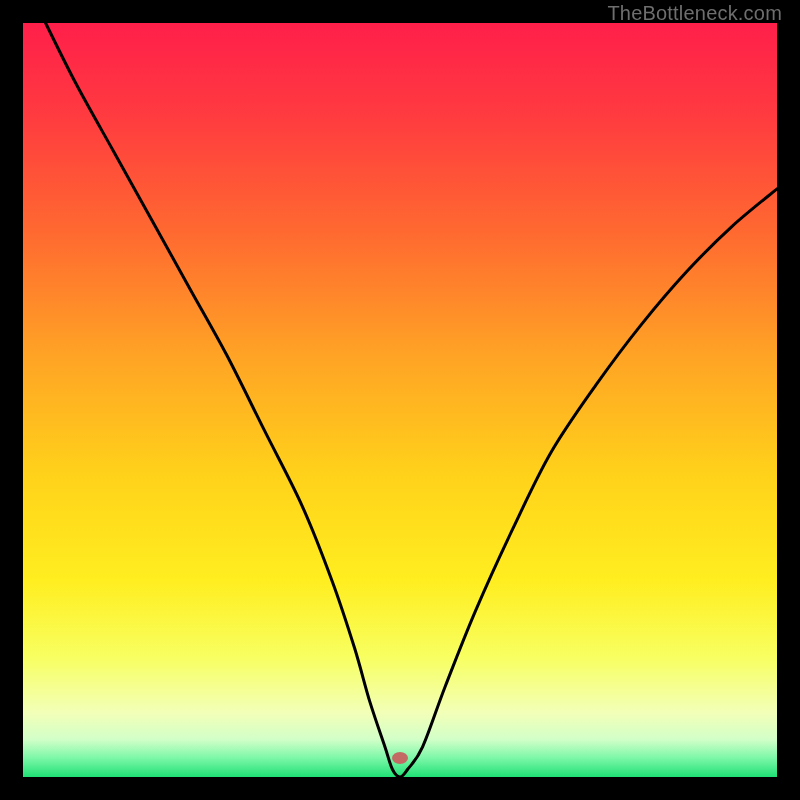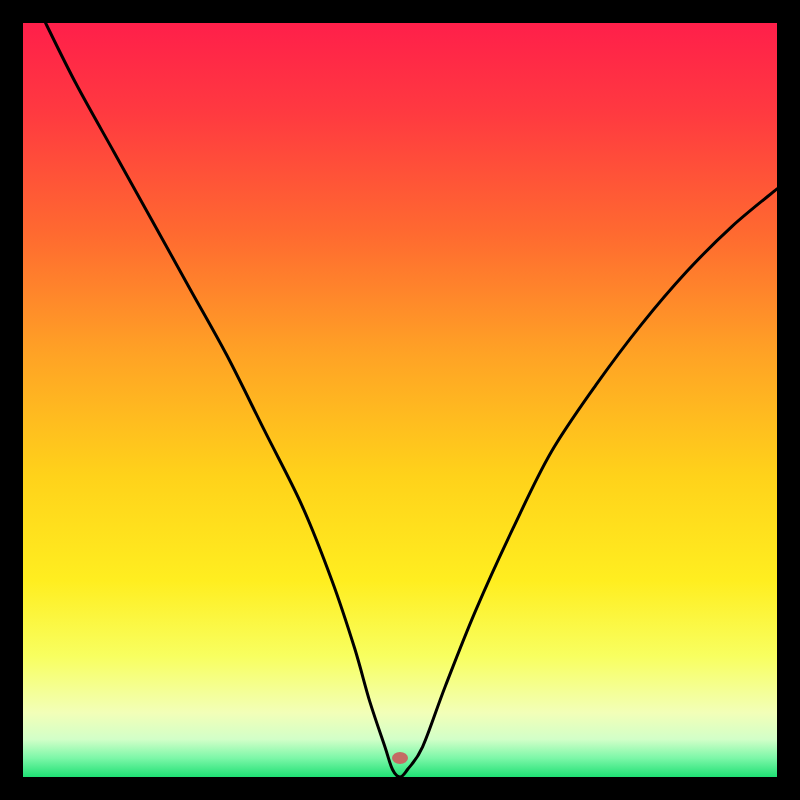--- a/index.html
+++ b/index.html
@@ -74,13 +74,14 @@
     </defs>
     <rect x="0" y="0" width="754" height="754" fill="url(#bg-grad)"></rect>
   </svg>
 
   <svg class="curve" viewBox="0 0 754 754" preserveAspectRatio="none">
     <path id="curve-path" d="M 22.6 0.0 C 27.6 10.1, 41.5 39.0, 52.8 60.3 C 64.1 81.7, 77.9 105.6, 90.5 128.2 C 103.0 150.8, 115.6 173.4, 128.2 196.0 C 140.7 218.7, 153.3 241.3, 165.9 263.9 C 178.4 286.5, 191.0 307.9, 203.6 331.8 C 216.1 355.6, 228.7 382.0, 241.3 407.2 C 253.8 432.3, 267.7 457.4, 279.0 482.6 C 290.3 507.7, 300.3 534.1, 309.1 558.0 C 317.9 581.8, 325.5 605.7, 331.8 625.8 C 338.0 645.9, 341.8 662.3, 346.8 678.6 C 351.9 694.9, 358.1 712.5, 361.9 723.8 C 365.7 735.1, 366.9 741.4, 369.5 746.5 C 372.0 751.5, 374.5 754.0, 377.0 754.0 C 379.5 754.0, 380.8 751.5, 384.5 746.5 C 388.3 741.4, 393.3 737.7, 399.6 723.8 C 405.9 710.0, 413.4 686.1, 422.2 663.5 C 431.0 640.9, 441.1 614.5, 452.4 588.1 C 463.7 561.7, 477.5 531.6, 490.1 505.2 C 502.7 478.8, 514.0 453.7, 527.8 429.8 C 541.6 405.9, 558.0 383.3, 573.0 361.9 C 588.1 340.6, 603.2 320.4, 618.3 301.6 C 633.4 282.8, 648.4 265.2, 663.5 248.8 C 678.6 232.5, 693.7 217.4, 708.8 203.6 C 723.8 189.8, 746.5 172.2, 754.0 165.9" fill="none" stroke-width="3" stroke-linecap="round" stroke-linejoin="round" stroke="#000000"></path>
   </svg>
 
   <div class="marker" id="marker" style="left: 400px; top: 758.15px; background: rgb(196, 106, 100);"></div>
 
+  <div class="watermark">TheBottleneck.com</div>
 </div>
 
 </body></html>

